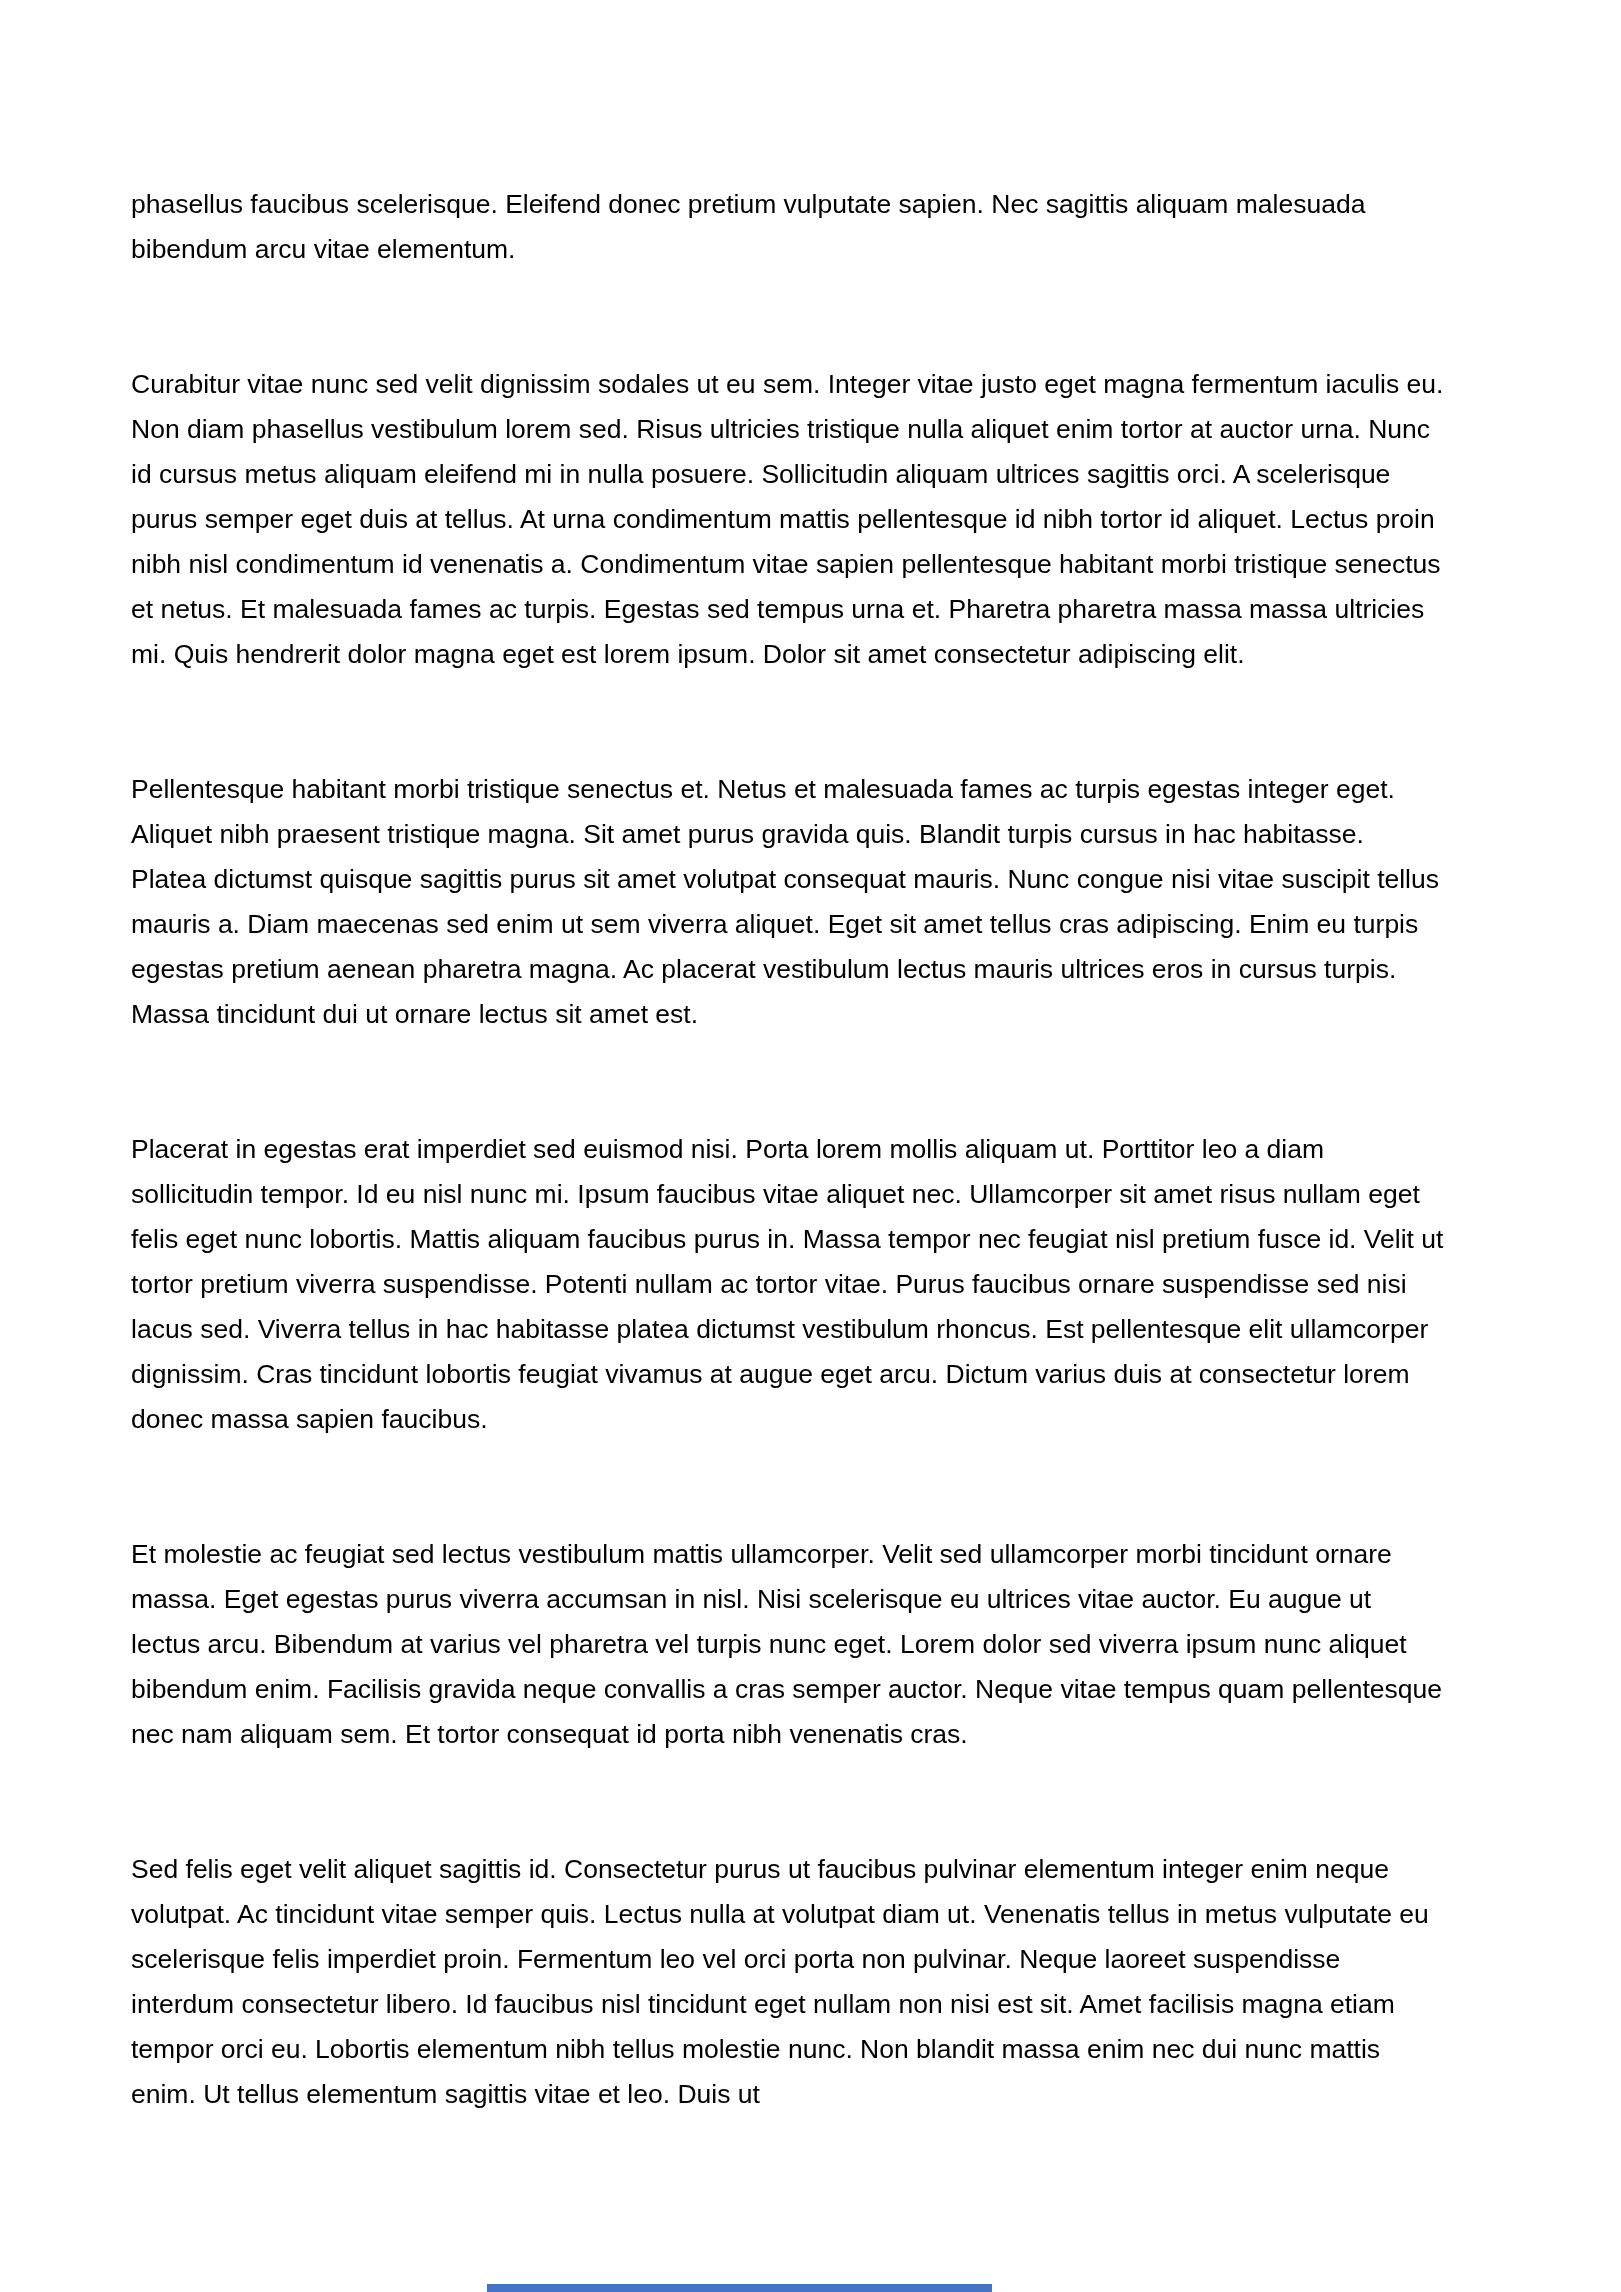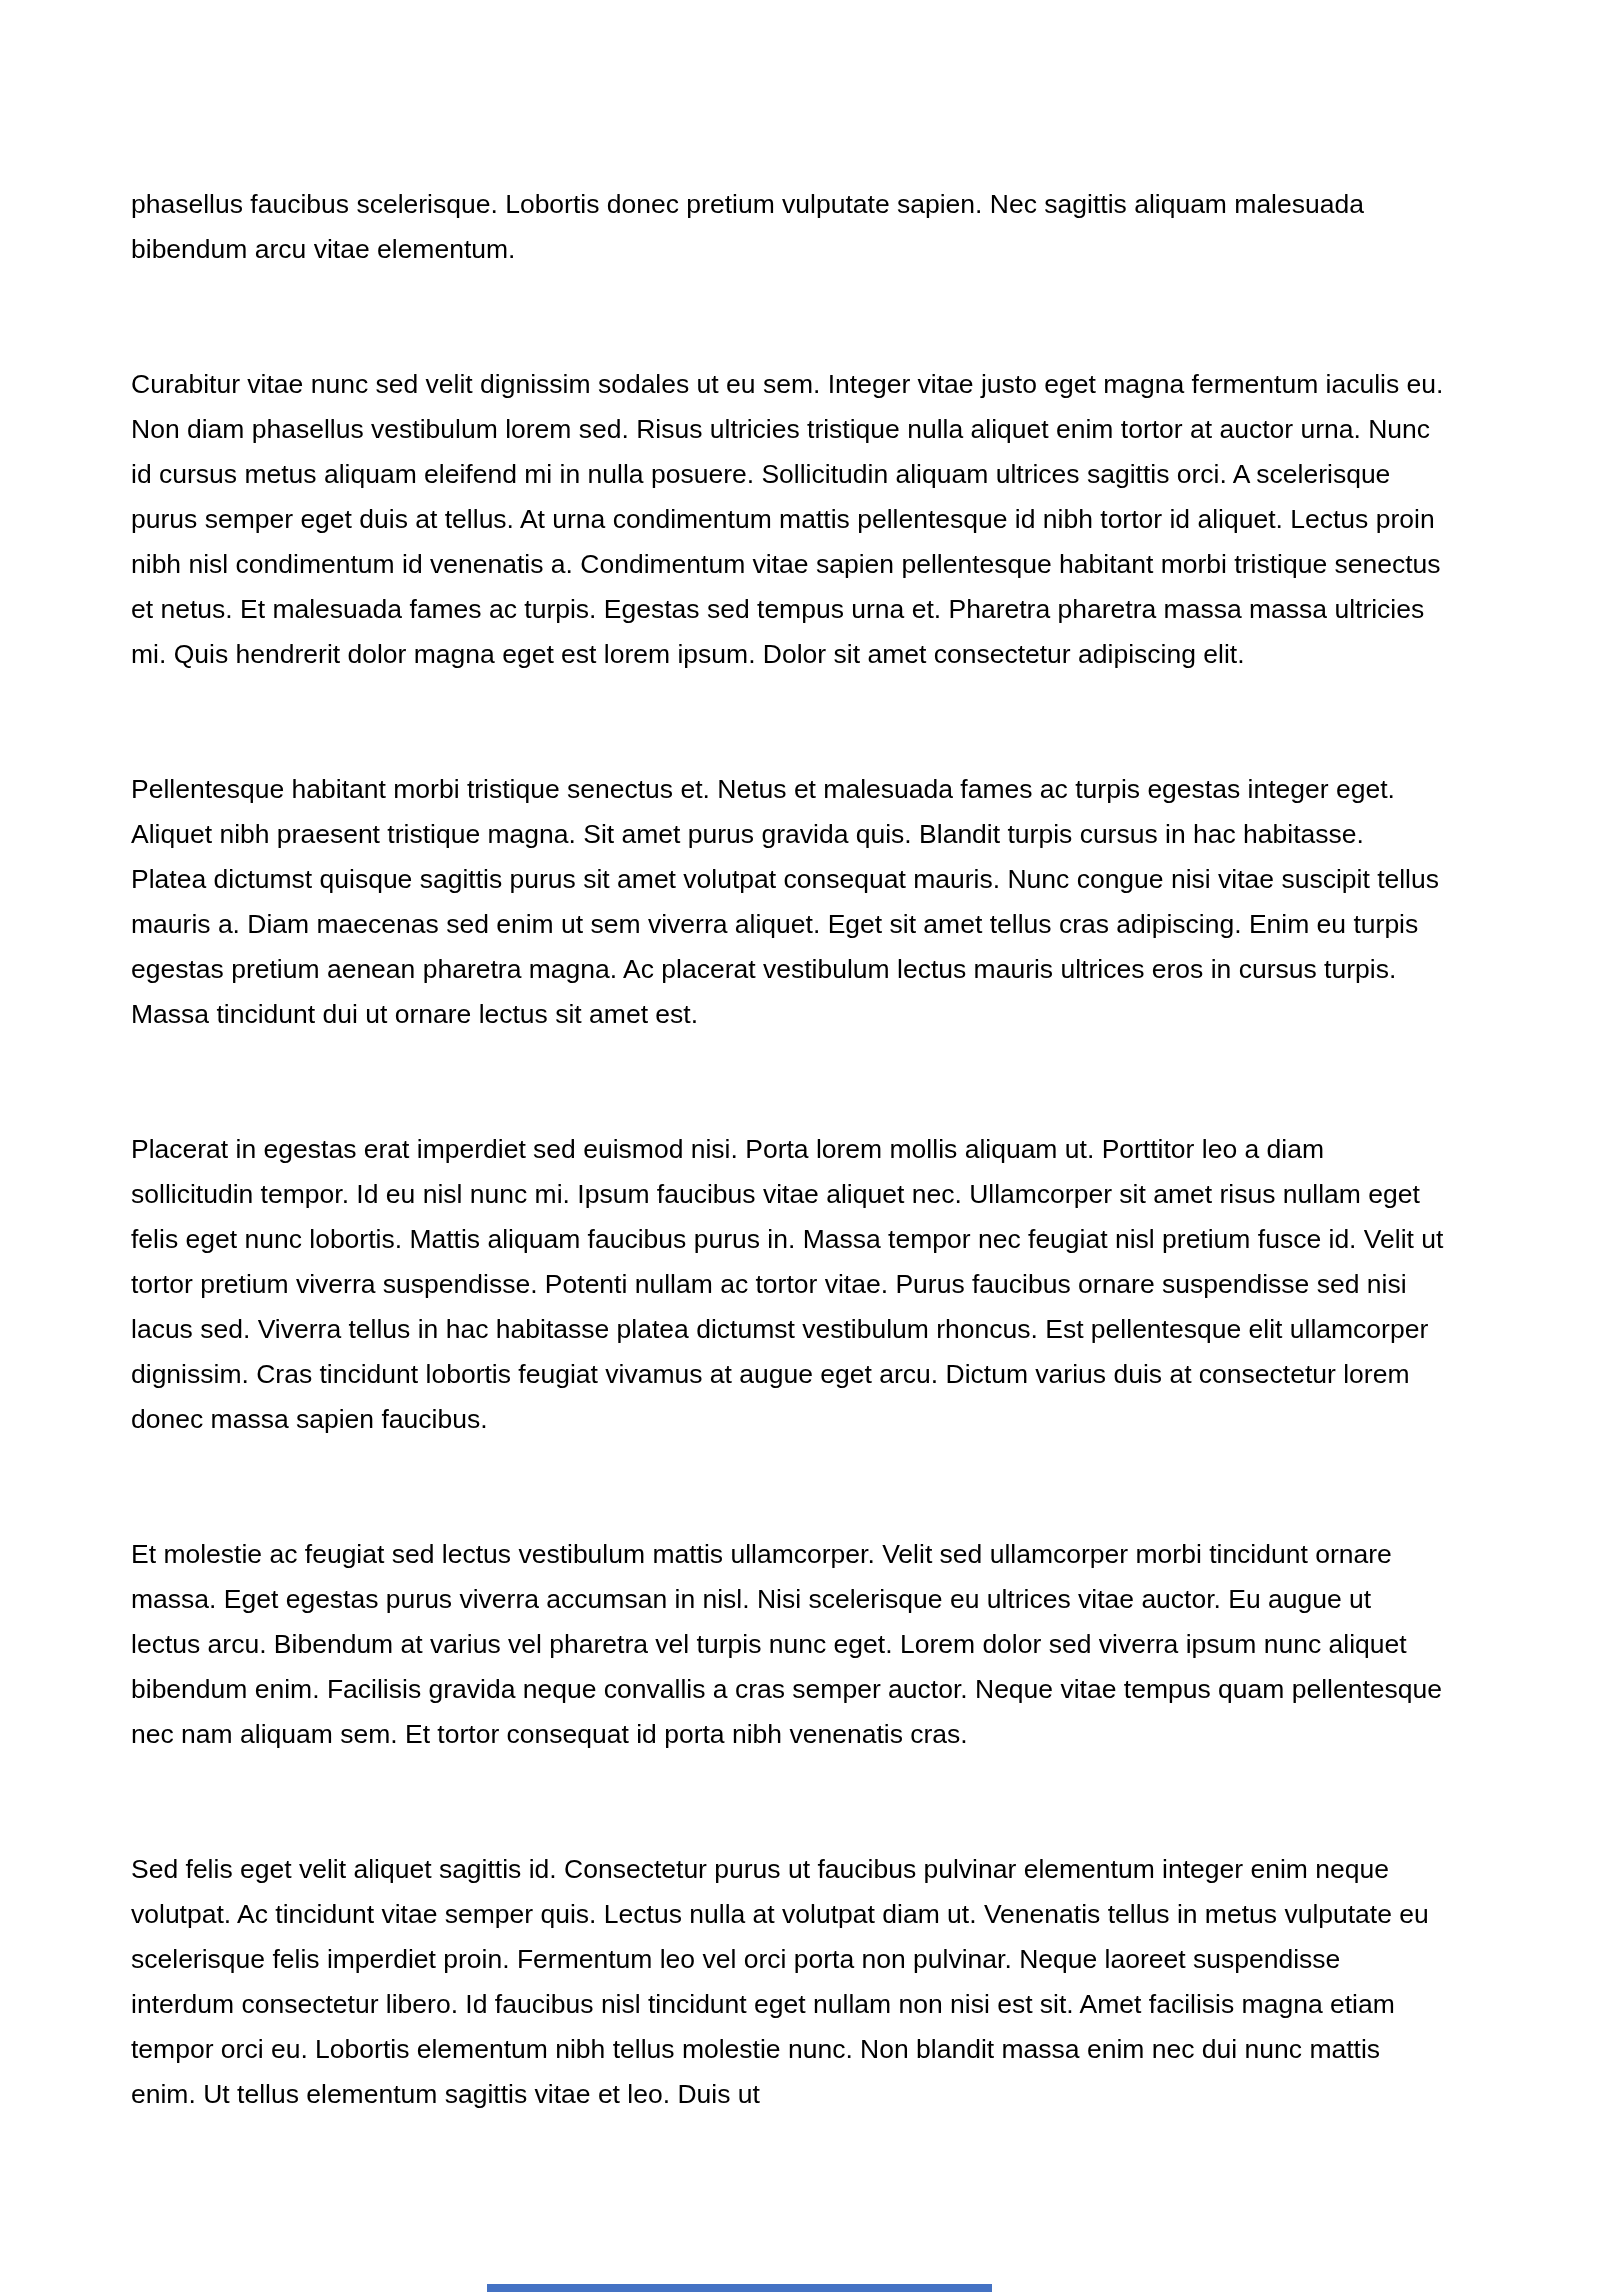--- a/index.html
+++ b/index.html
@@ -35,21 +35,21 @@
     bottom: 0;
     width: 505px;
     height: 8.8px;
   }
 </style>
 </head>
 <body>
 
 <div class="page">
   <div class="content">
-    <p>phasellus faucibus scelerisque. Lobortis donec pretium vulputate sapien. Nec sagittis aliquam malesuada bibendum arcu vitae elementum.</p>
+    <p>phasellus faucibus scelerisque. Eleifend donec pretium vulputate sapien. Nec sagittis aliquam malesuada bibendum arcu vitae elementum.</p>
     <p>Curabitur vitae nunc sed velit dignissim sodales ut eu sem. Integer vitae justo eget magna fermentum iaculis eu. Non diam phasellus vestibulum lorem sed. Risus ultricies tristique nulla aliquet enim tortor at auctor urna. Nunc id cursus metus aliquam eleifend mi in nulla posuere. Sollicitudin aliquam ultrices sagittis orci. A scelerisque purus semper eget duis at tellus. At urna condimentum mattis pellentesque id nibh tortor id aliquet. Lectus proin nibh nisl condimentum id venenatis a. Condimentum vitae sapien pellentesque habitant morbi tristique senectus et netus. Et malesuada fames ac turpis. Egestas sed tempus urna et. Pharetra pharetra massa massa ultricies mi. Quis hendrerit dolor magna eget est lorem ipsum. Dolor sit amet consectetur adipiscing elit.</p>
     <p>Pellentesque habitant morbi tristique senectus et. Netus et malesuada fames ac turpis egestas integer eget. Aliquet nibh praesent tristique magna. Sit amet purus gravida quis. Blandit turpis cursus in hac habitasse. Platea dictumst quisque sagittis purus sit amet volutpat consequat mauris. Nunc congue nisi vitae suscipit tellus mauris a. Diam maecenas sed enim ut sem viverra aliquet. Eget sit amet tellus cras adipiscing. Enim eu turpis egestas pretium aenean pharetra magna. Ac placerat vestibulum lectus mauris ultrices eros in cursus turpis. Massa tincidunt dui ut ornare lectus sit amet est.</p>
     <p>Placerat in egestas erat imperdiet sed euismod nisi. Porta lorem mollis aliquam ut. Porttitor leo a diam sollicitudin tempor. Id eu nisl nunc mi. Ipsum faucibus vitae aliquet nec. Ullamcorper sit amet risus nullam eget felis eget nunc lobortis. Mattis aliquam faucibus purus in. Massa tempor nec feugiat nisl pretium fusce id. Velit ut tortor pretium viverra suspendisse. Potenti nullam ac tortor vitae. Purus faucibus ornare suspendisse sed nisi lacus sed. Viverra tellus in hac habitasse platea dictumst vestibulum rhoncus. Est pellentesque elit ullamcorper dignissim. Cras tincidunt lobortis feugiat vivamus at augue eget arcu. Dictum varius duis at consectetur lorem donec massa sapien faucibus.</p>
     <p>Et molestie ac feugiat sed lectus vestibulum mattis ullamcorper. Velit sed ullamcorper morbi tincidunt ornare massa. Eget egestas purus viverra accumsan in nisl. Nisi scelerisque eu ultrices vitae auctor. Eu augue ut lectus arcu. Bibendum at varius vel pharetra vel turpis nunc eget. Lorem dolor sed viverra ipsum nunc aliquet bibendum enim. Facilisis gravida neque convallis a cras semper auctor. Neque vitae tempus quam pellentesque nec nam aliquam sem. Et tortor consequat id porta nibh venenatis cras.</p>
     <p>Sed felis eget velit aliquet sagittis id. Consectetur purus ut faucibus pulvinar elementum integer enim neque volutpat. Ac tincidunt vitae semper quis. Lectus nulla at volutpat diam ut. Venenatis tellus in metus vulputate eu scelerisque felis imperdiet proin. Fermentum leo vel orci porta non pulvinar. Neque laoreet suspendisse interdum consectetur libero. Id faucibus nisl tincidunt eget nullam non nisi est sit. Amet facilisis magna etiam tempor orci eu. Lobortis elementum nibh tellus molestie nunc. Non blandit massa enim nec dui nunc mattis enim. Ut tellus elementum sagittis vitae et leo. Duis ut</p>
   </div>
   <div class="partial-bar" style="background-color: rgb(68, 114, 196);"></div>
 </div>
 
 

